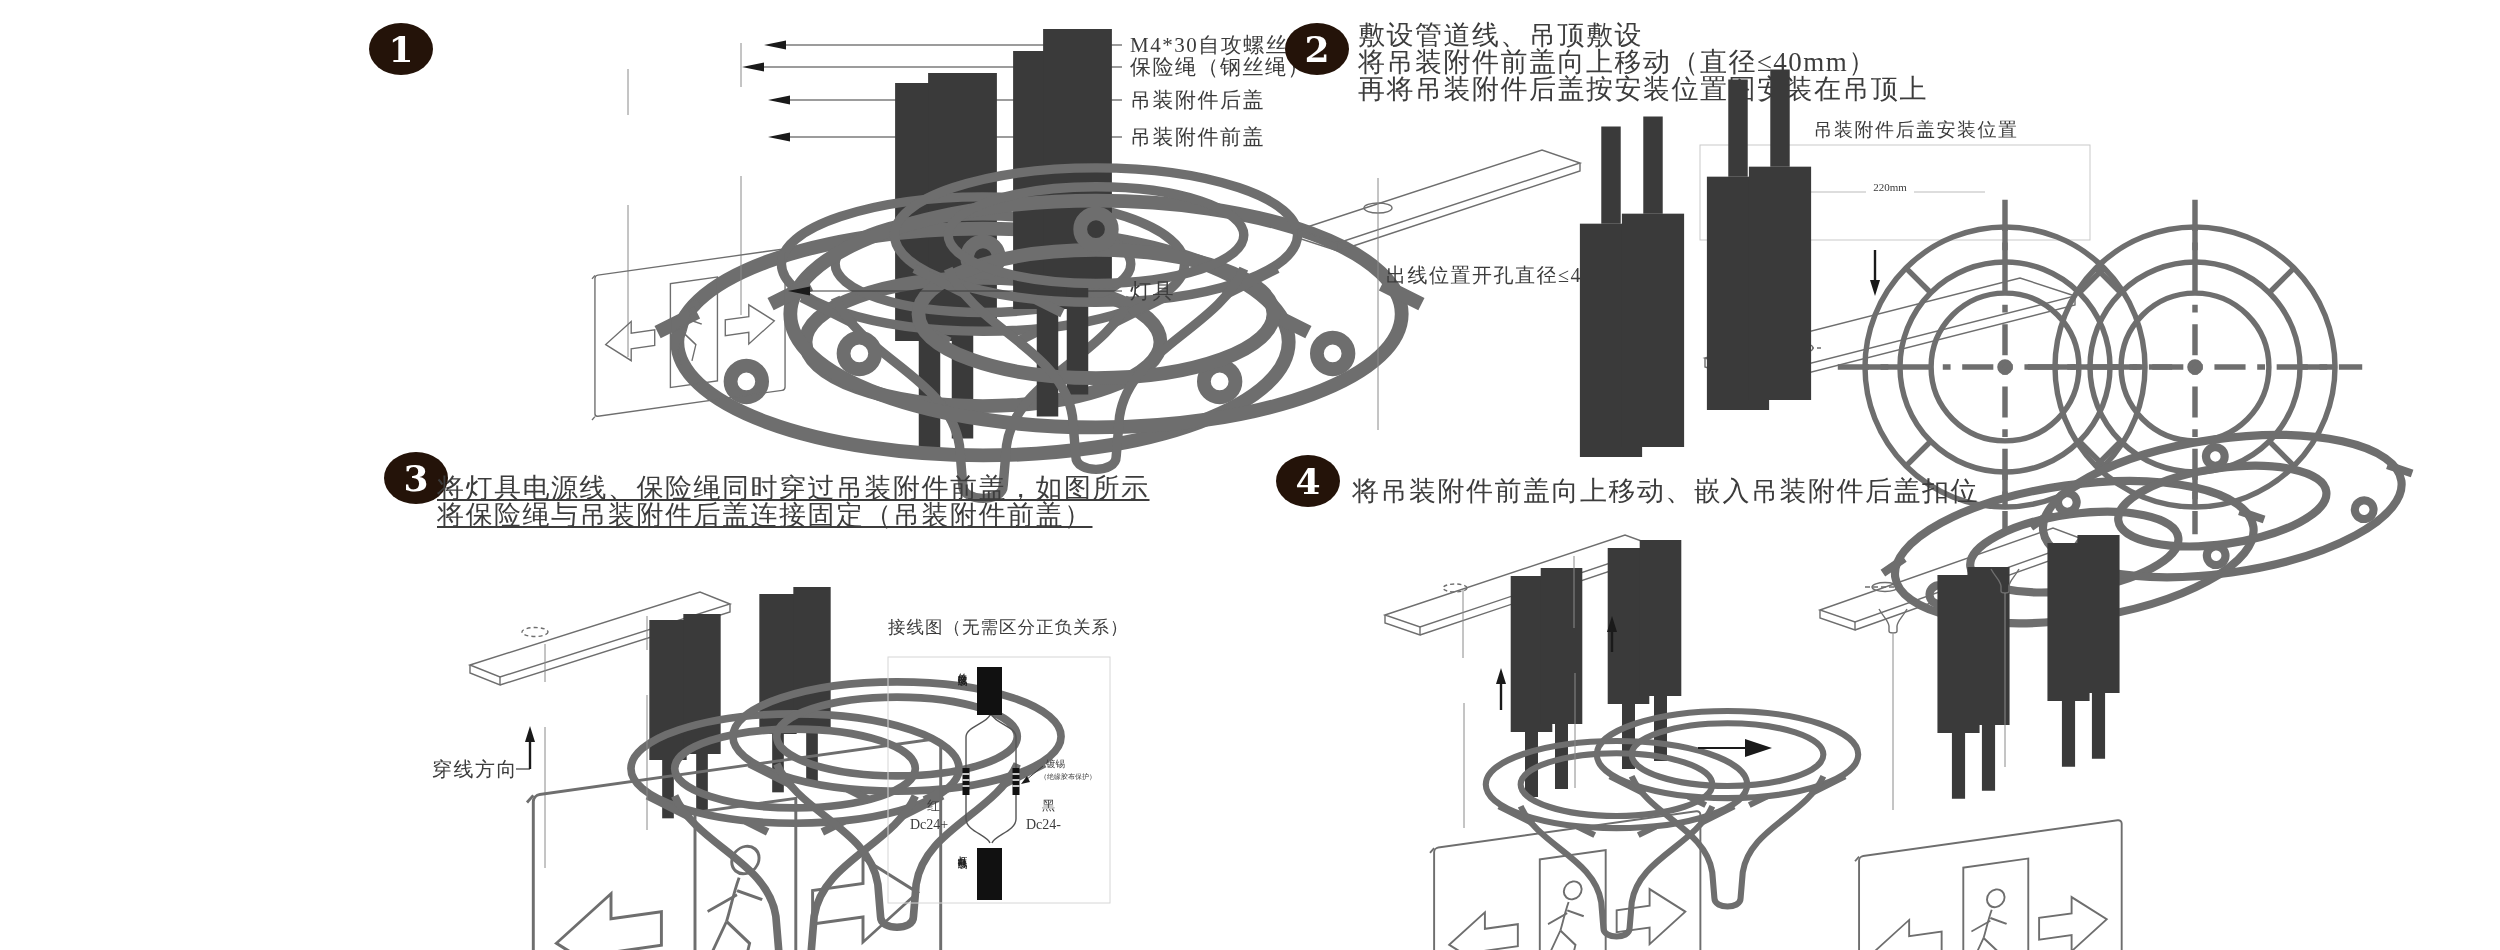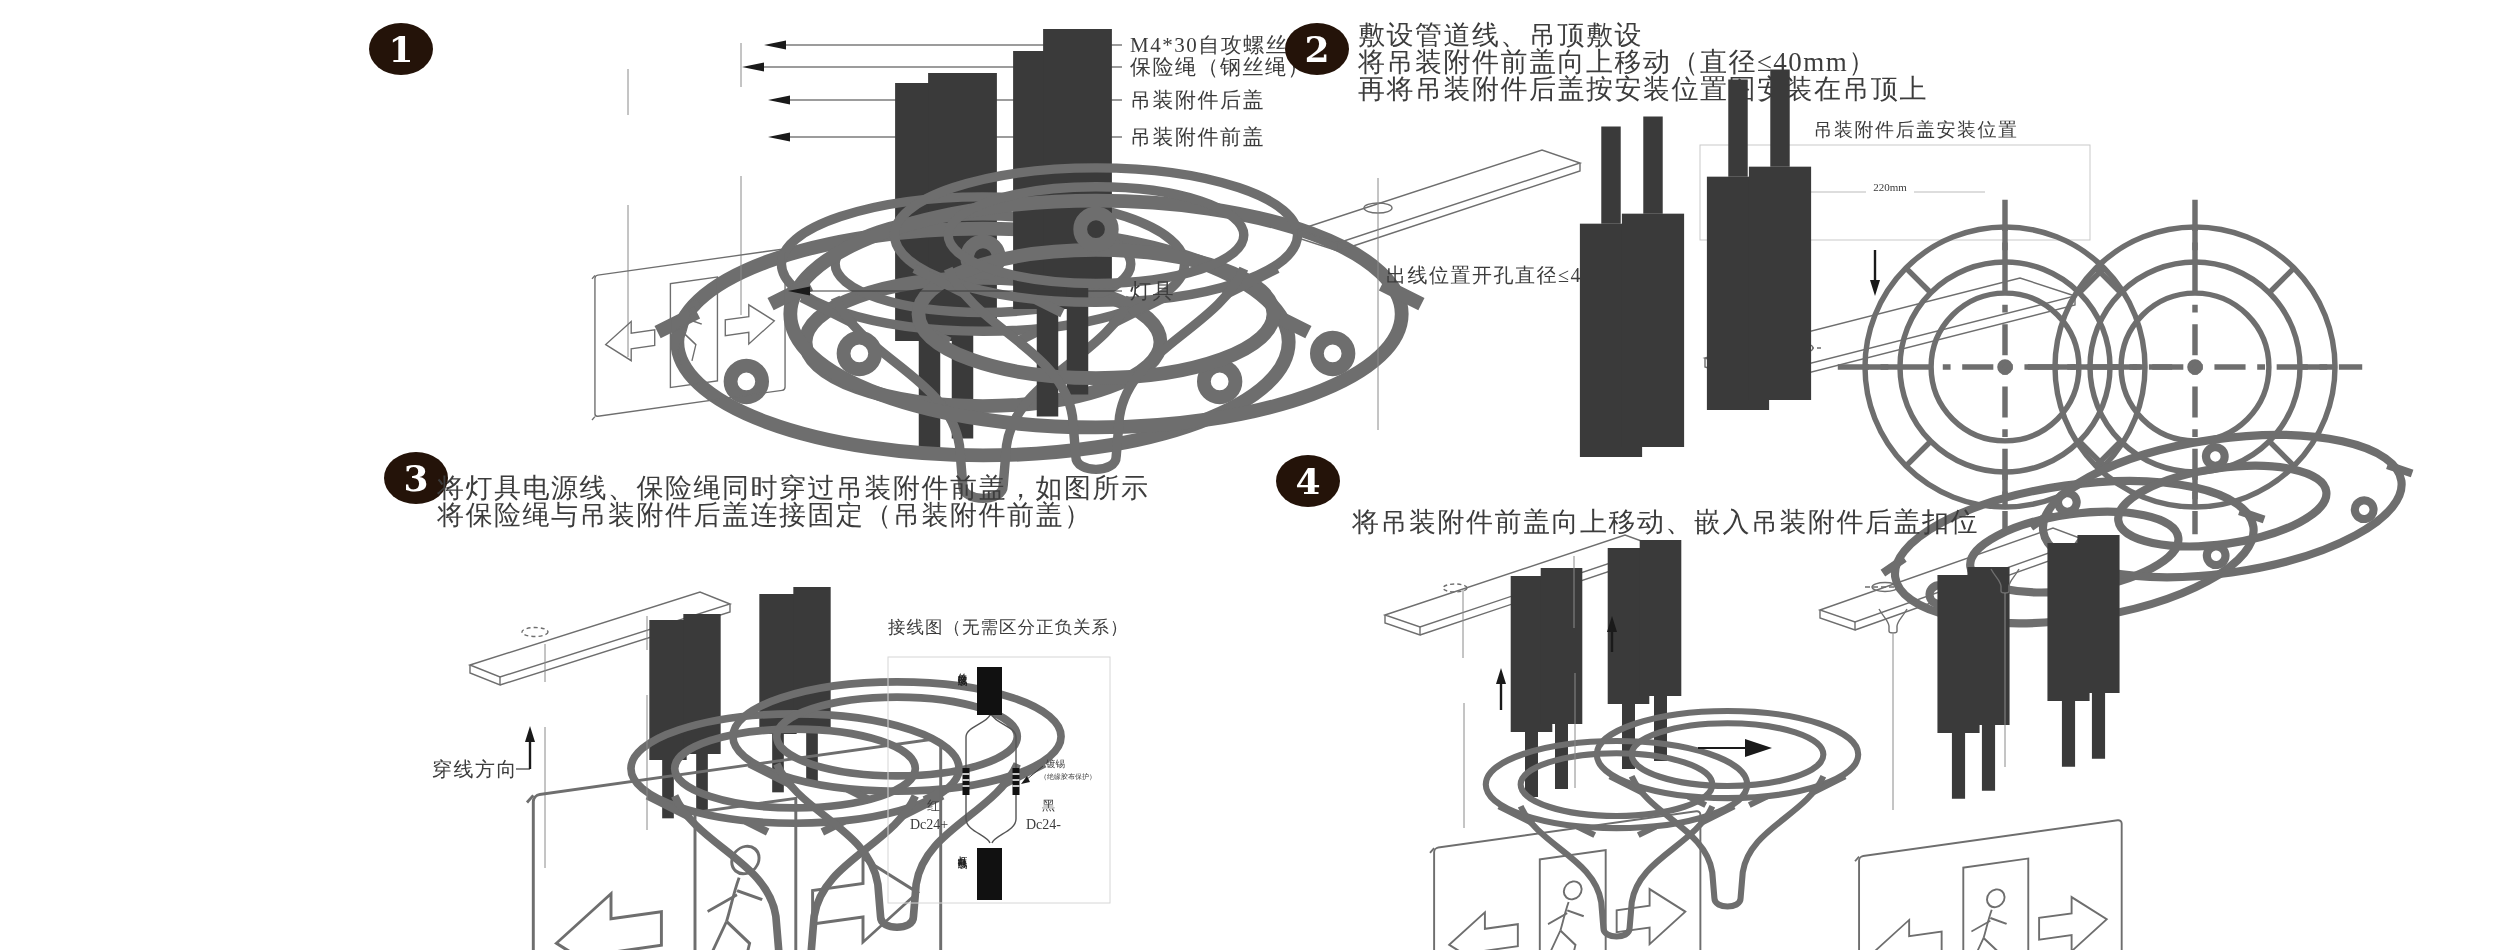--- a/index.html
+++ b/index.html
@@ -171,21 +171,21 @@
     <use href="#rear-cover" transform="translate(300,252) rotate(-8)"></use>
     <use href="#screw" transform="translate(131,347) rotate(180)"></use>
     <use href="#screw" transform="translate(173,337) rotate(180)"></use>
     <use href="#screw" transform="translate(258,300) rotate(180)"></use>
     <use href="#screw" transform="translate(300,290) rotate(180)"></use>
   </svg>
 
   <div class="badge" style="left:384px;top:452px;">
     <span>3</span>
   </div>
-  <div class="instr" style="left:437px;top:475px;">
+  <div class="instr" style="left:437px;top:475px;text-decoration:underline;">
     <div>将灯具电源线、保险绳同时穿过吊装附件前盖，如图所示</div>
     <div>将保险绳与吊装附件后盖连接固定（吊装附件前盖）</div>
   </div>
 
   <svg style="left:420px;top:580px;" width="500" height="350" viewBox="0 0 500 350">
     <g class="draw">
       <path d="M50,85 L280,12 L310,24 L80,97 Z"></path>
       <path d="M50,85 L50,93 L80,105 L80,97 M80,105 L310,32 L310,24"></path>
       <ellipse cx="115" cy="52" rx="13" ry="4.5" stroke-dasharray="4 3"></ellipse>
     </g>
@@ -235,21 +235,21 @@
     <text x="30" y="224" font-size="14" font-family="DejaVu Sans Mono, monospace">Dc24+</text>
     <text x="162" y="205" font-size="13">黑</text>
     <text x="146" y="224" font-size="14" font-family="DejaVu Sans Mono, monospace">Dc24-</text>
   </svg>
   <div class="vlabel" style="left:957px;top:665px;height:52px;">外接电源线</div>
   <div class="vlabel" style="left:957px;top:848px;height:54px;">灯具电源线</div>
 
   <div class="badge" style="left:1276px;top:455px;">
     <span>4</span>
   </div>
-  <div class="instr" style="left:1352px;top:478px;margin-top:31px;">
+  <div class="instr" style="left:1352px;top:478px;">
     <div>将吊装附件前盖向上移动、嵌入吊装附件后盖扣位</div>
   </div>
 
   <svg style="left:1375px;top:520px;" width="305" height="390" viewBox="0 0 305 390">
     <g class="draw">
       <path d="M10,95 L250,15 L283,27 L45,107 Z"></path>
       <path d="M10,95 L10,103 L45,115 L45,107 M45,115 L283,35 L283,27"></path>
       <ellipse cx="80" cy="68" rx="12" ry="4" stroke-dasharray="4 3"></ellipse>
     </g>
     <use href="#screw" transform="translate(65,56) scale(0.6)"></use>

